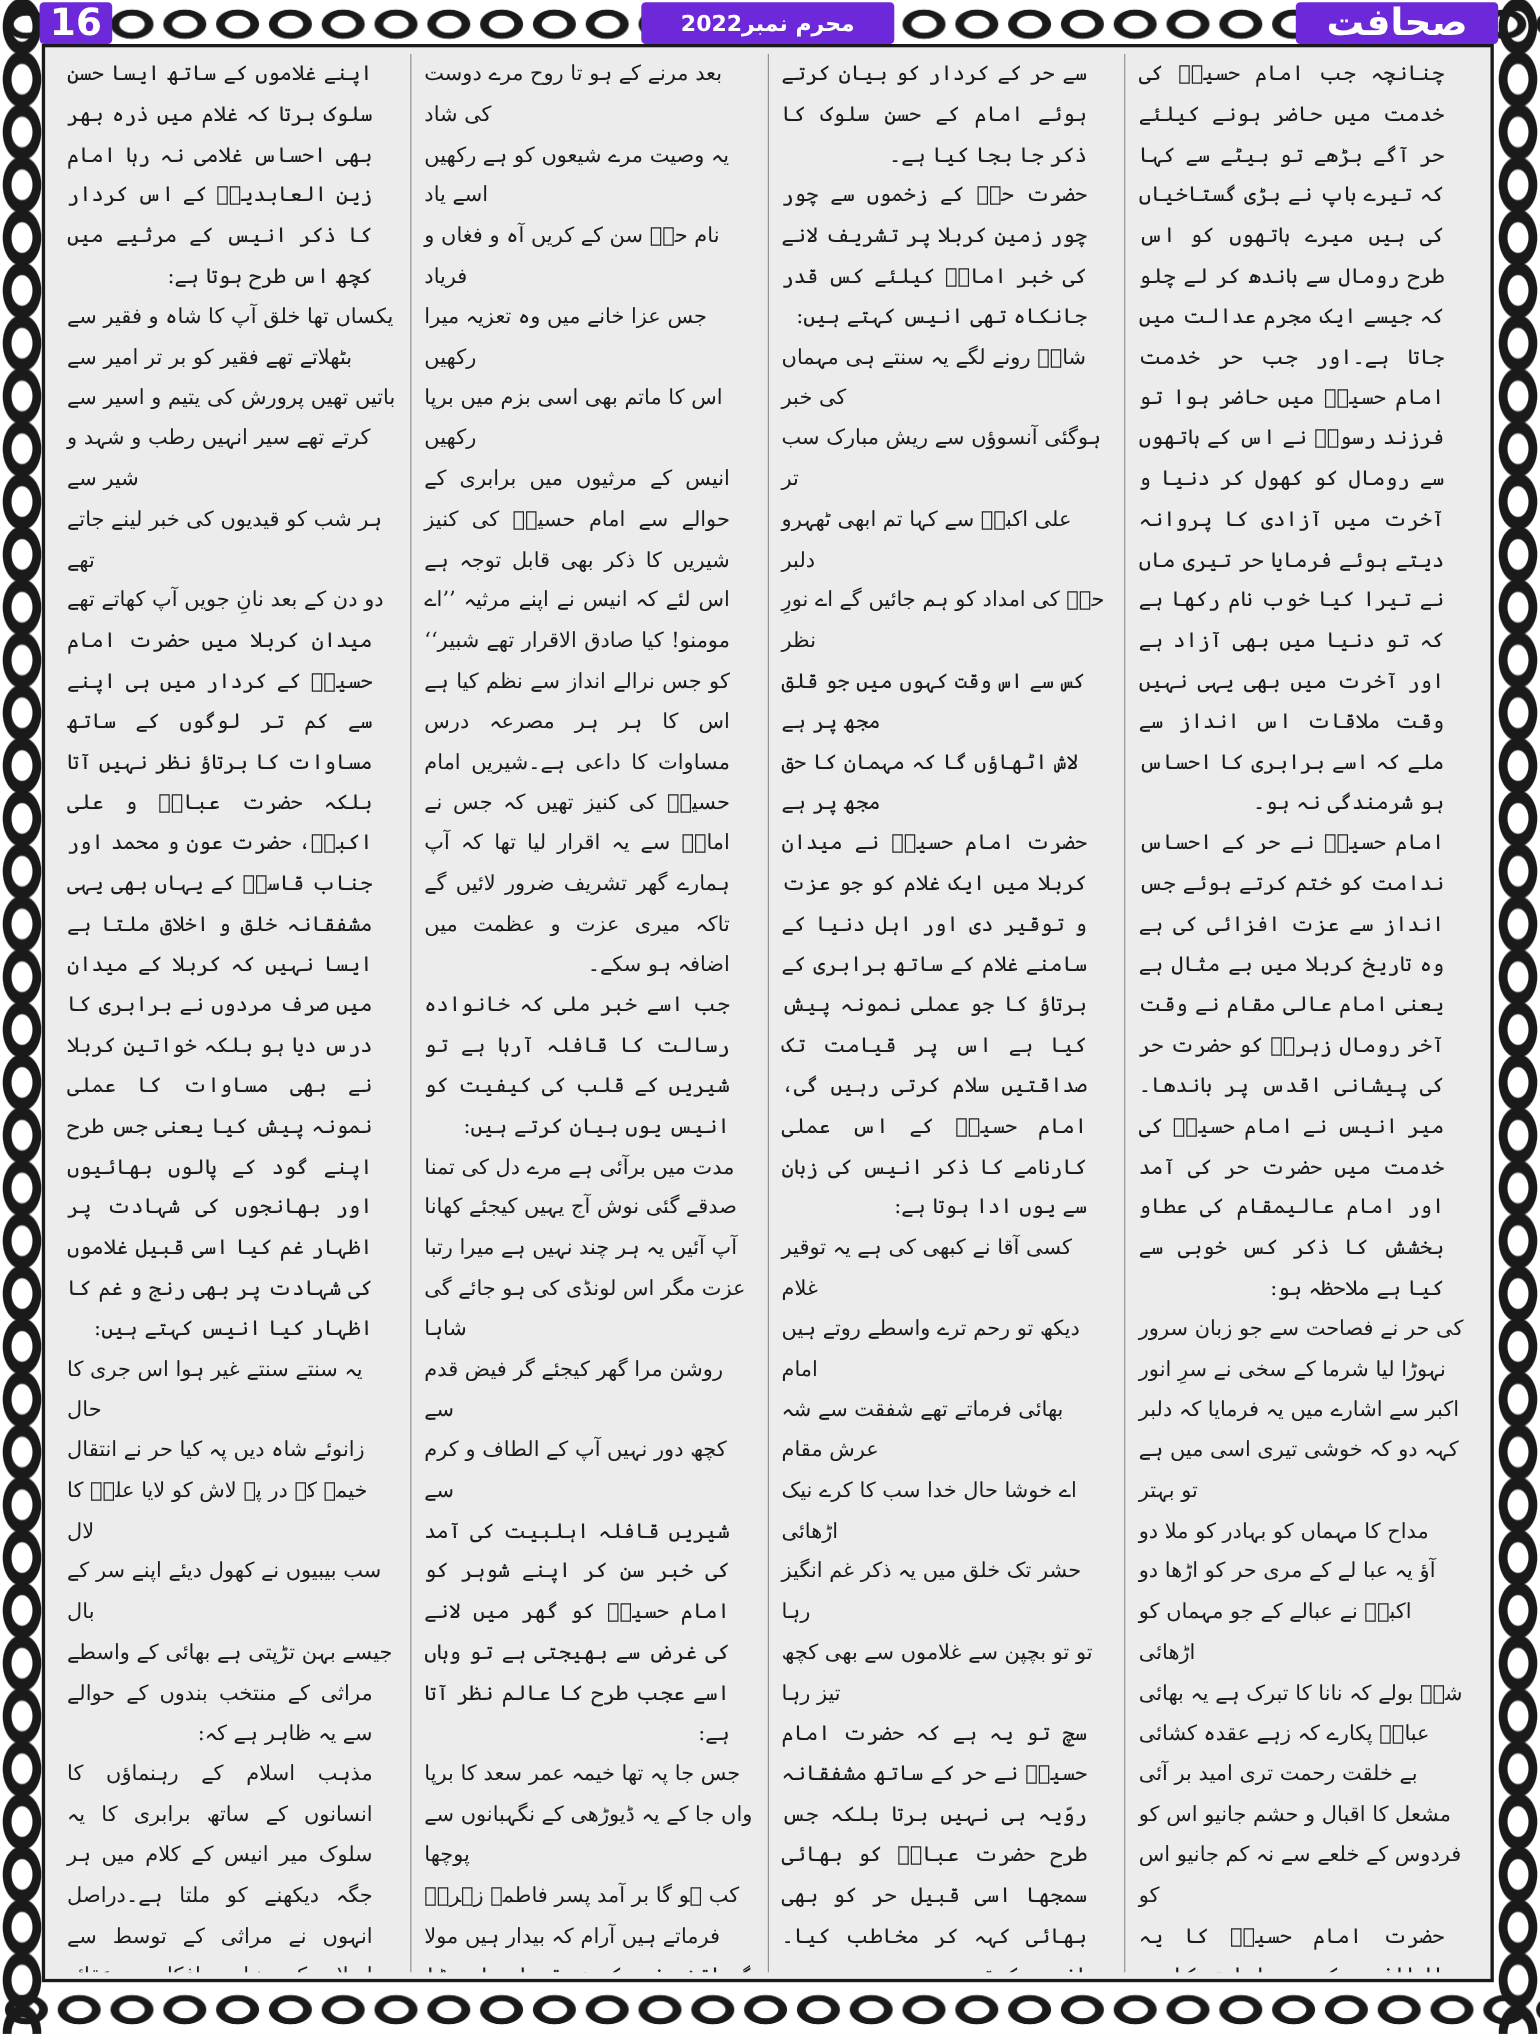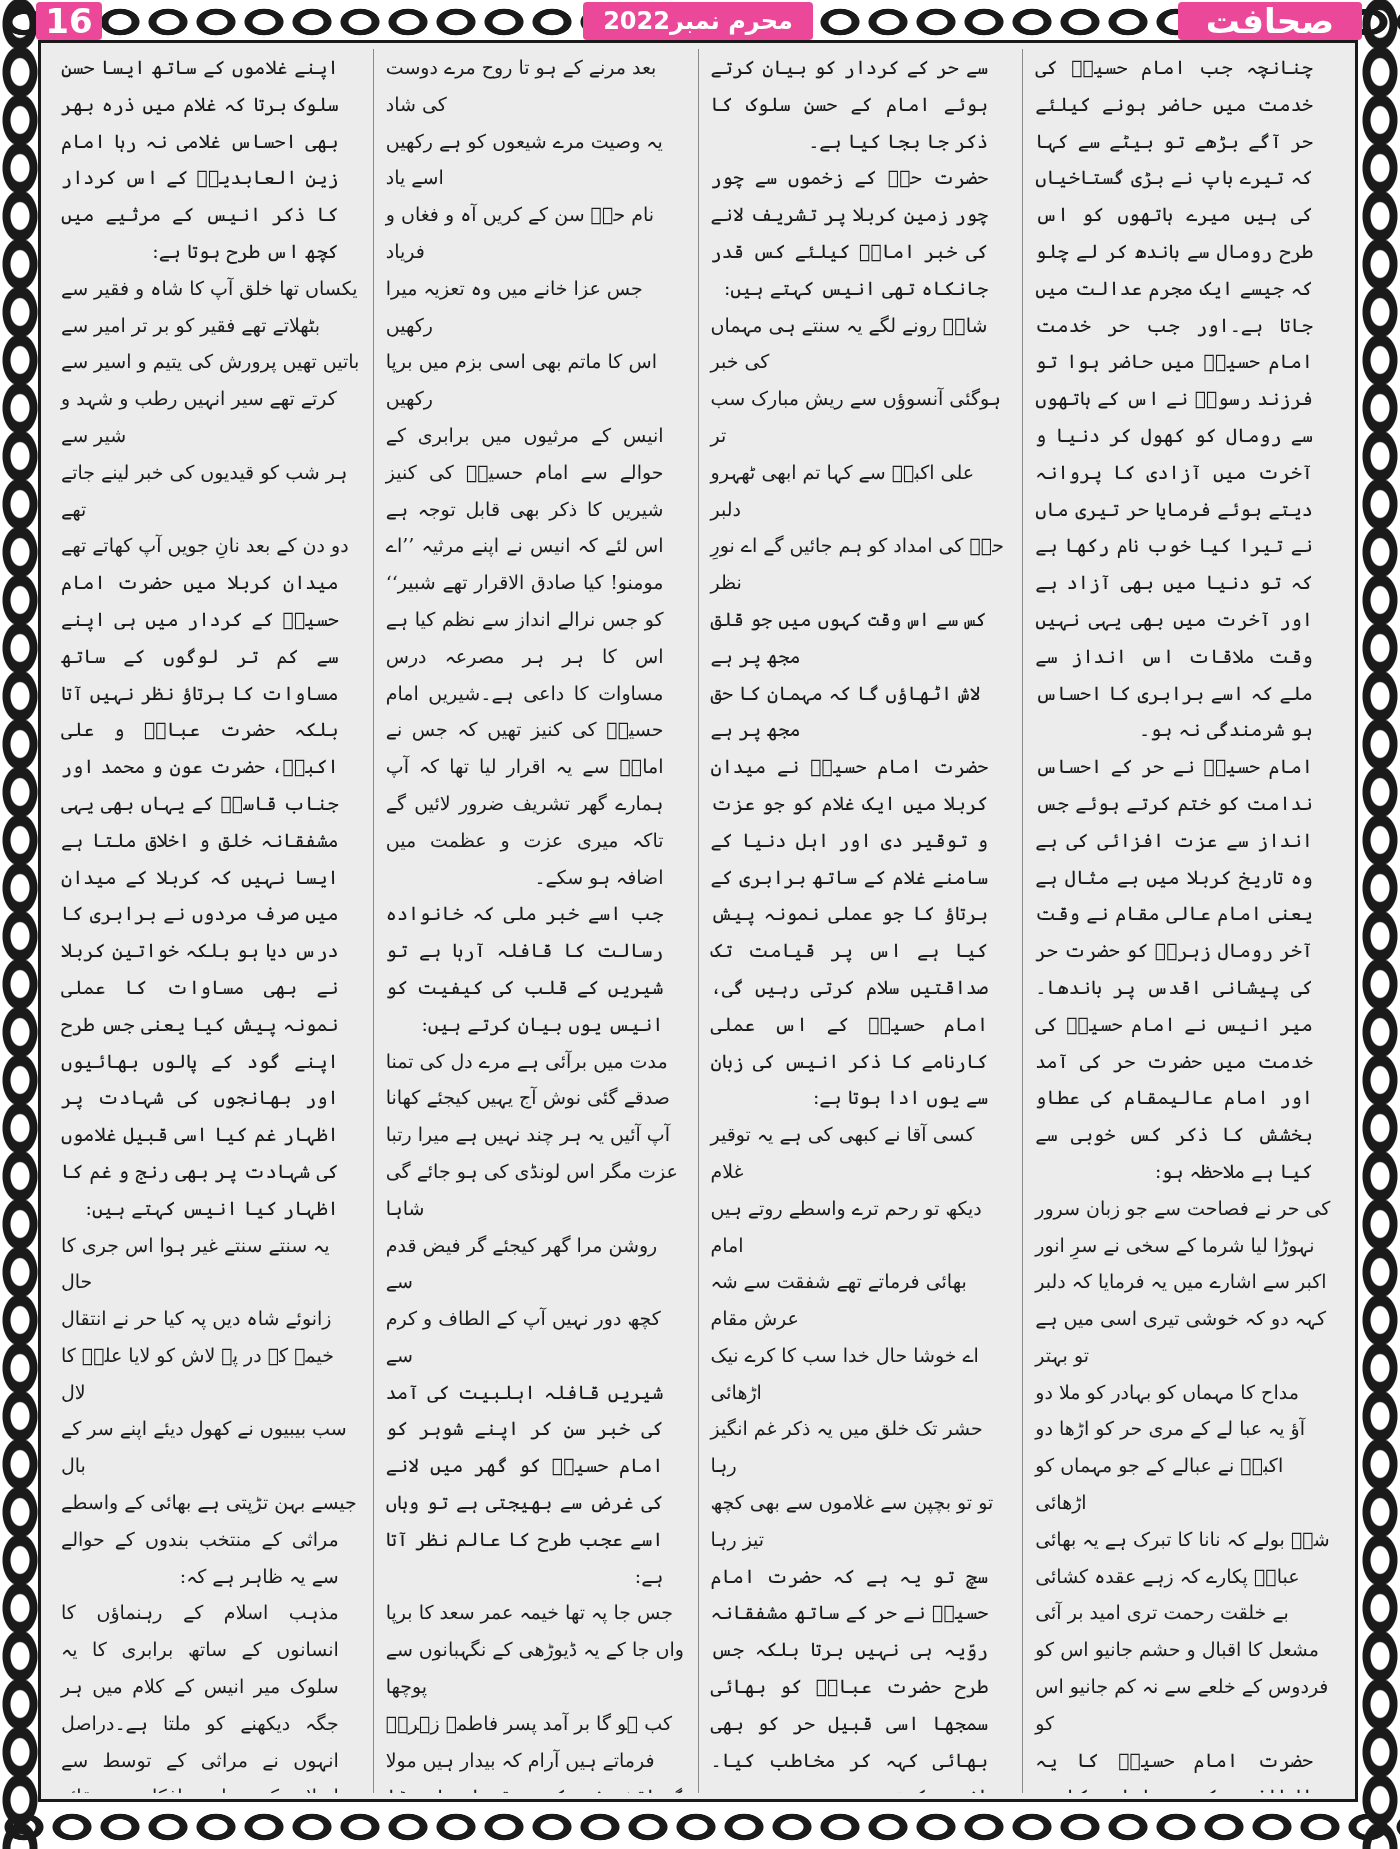--- a/index.html
+++ b/index.html
@@ -17,26 +17,26 @@
     position: absolute; top: 0; bottom: 0; width: 40px;
     background:
       radial-gradient(ellipse 15px 22px at 20px 24px, transparent 9px, #1a1a1a 10px, #1a1a1a 17px, transparent 18px) 0 0 / 40px 48px repeat-y;
   }
   .chain-top { top: 0; }
   .chain-bottom { bottom: 0; }
   .chain-left { left: 0; }
   .chain-right { right: 0; }
 
   .header-tab {
-    position: absolute; top: 2px; height: 38px; background: #ec4899; color: #fff;
+    position: absolute; top: 2px; height: 38px; background: #6d28d9; color: #fff;
     border-radius: 4px; display: flex; align-items: center; justify-content: center;
     font-family: "DejaVu Sans", sans-serif; font-weight: bold; z-index: 3;
   }
   .tab-page { left: 36px; width: 66px; font-size: 34px; }
-  .tab-issue { left: 583px; width: 230px; font-size: 24px; direction: rtl; }
+  .tab-issue { left: 583px; width: 230px; font-size: 20px; direction: rtl; }
   .tab-mag { left: 1178px; width: 184px; font-size: 34px; direction: rtl; }
 
   .paper {
     position: absolute; left: 38px; top: 40px; width: 1320px; height: 1762px;
     background: #ececec; border: 3px solid #1a1a1a; box-sizing: border-box; z-index: 2;
   }
   .columns {
     position: absolute; left: 8px; right: 8px; top: 6px; bottom: 6px;
     display: flex; flex-direction: row-reverse;
   }

